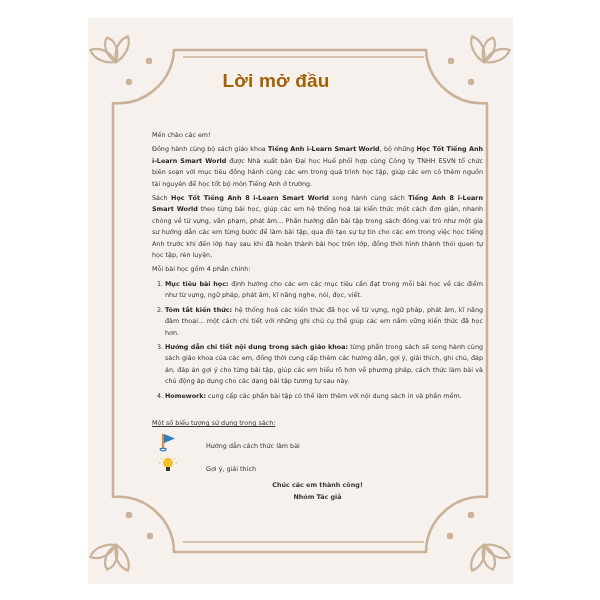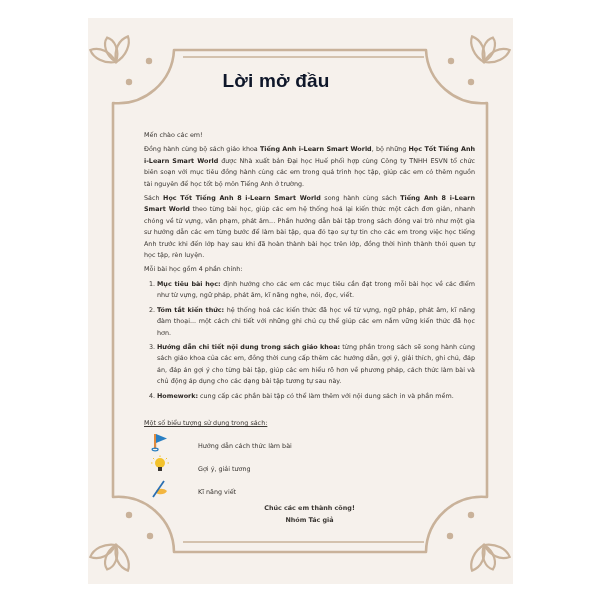--- a/index.html
+++ b/index.html
@@ -9,24 +9,24 @@
     font-family: "DejaVu Sans", sans-serif;
   }
   .page {
     position: absolute; left: 88px; top: 18px; width: 425px; height: 566px;
     background: #f6f1ec;
   }
   svg.frame { position: absolute; left: 0; top: 0; }
   .title {
     position: absolute; left: 0; width: 552px; top: 70px;
     text-align: center; font-family: "Liberation Sans", sans-serif;
-    font-weight: bold; font-size: 19px; color: #0f172a; letter-spacing: 0.2px;
+    font-weight: bold; font-size: 19px; color: #a16207; letter-spacing: 0.2px;
   }
   .content {
-    position: absolute; left: 144px; top: 130px; width: 331px;
+    position: absolute; left: 152px; top: 130px; width: 331px;
     font-size: 6.4px; line-height: 11.4px; color: #3a3632;
     text-align: justify;
   }
   .content p { margin: 0 0 3px 0; }
   .content b { color: #2a2622; }
   .content ol { margin: 0; padding: 0; list-style: none; }
   .content ol li { position: relative; padding-left: 13px; margin-bottom: 3px; }
   .content ol li .num { position: absolute; left: 5px; top: 0; }
   .icons-heading { text-decoration: underline; margin-top: 16px; }
   .legend-row { display: flex; align-items: flex-end; height: 23px; }
@@ -130,27 +130,20 @@
       <circle cx="10" cy="8" r="5" fill="#f3c22c"></circle>
       <rect x="8" y="12" width="4" height="4" fill="#3a3632"></rect>
       <g stroke="#f3c22c" stroke-width="1">
         <line x1="10" y1="0.5" x2="10" y2="2"></line>
         <line x1="3" y1="3" x2="4.2" y2="4.2"></line>
         <line x1="17" y1="3" x2="15.8" y2="4.2"></line>
         <line x1="1" y1="8" x2="2.5" y2="8"></line>
         <line x1="19" y1="8" x2="17.5" y2="8"></line>
       </g>
     </svg>
-    <span>Gợi ý, giải tương</span>
-  </div>
-  <div class="legend-row">
-    <svg class="ic" viewBox="0 0 20 20">
-      <path d="M6 13 C 8 10 14 10 17 13 C 15 17 9 17 6 15 Z" fill="#f3b640"></path>
-      <line x1="3" y1="19" x2="14" y2="3" stroke="#2a6fb2" stroke-width="1.8"></line>
-    </svg>
-    <span>Kĩ năng viết</span>
+    <span>Gợi ý, giải thích</span>
   </div>
 
   <div class="closing">
     <div>Chúc các em thành công!</div>
     <div>Nhóm Tác giả</div>
   </div>
 </div>
 
 </body></html>

